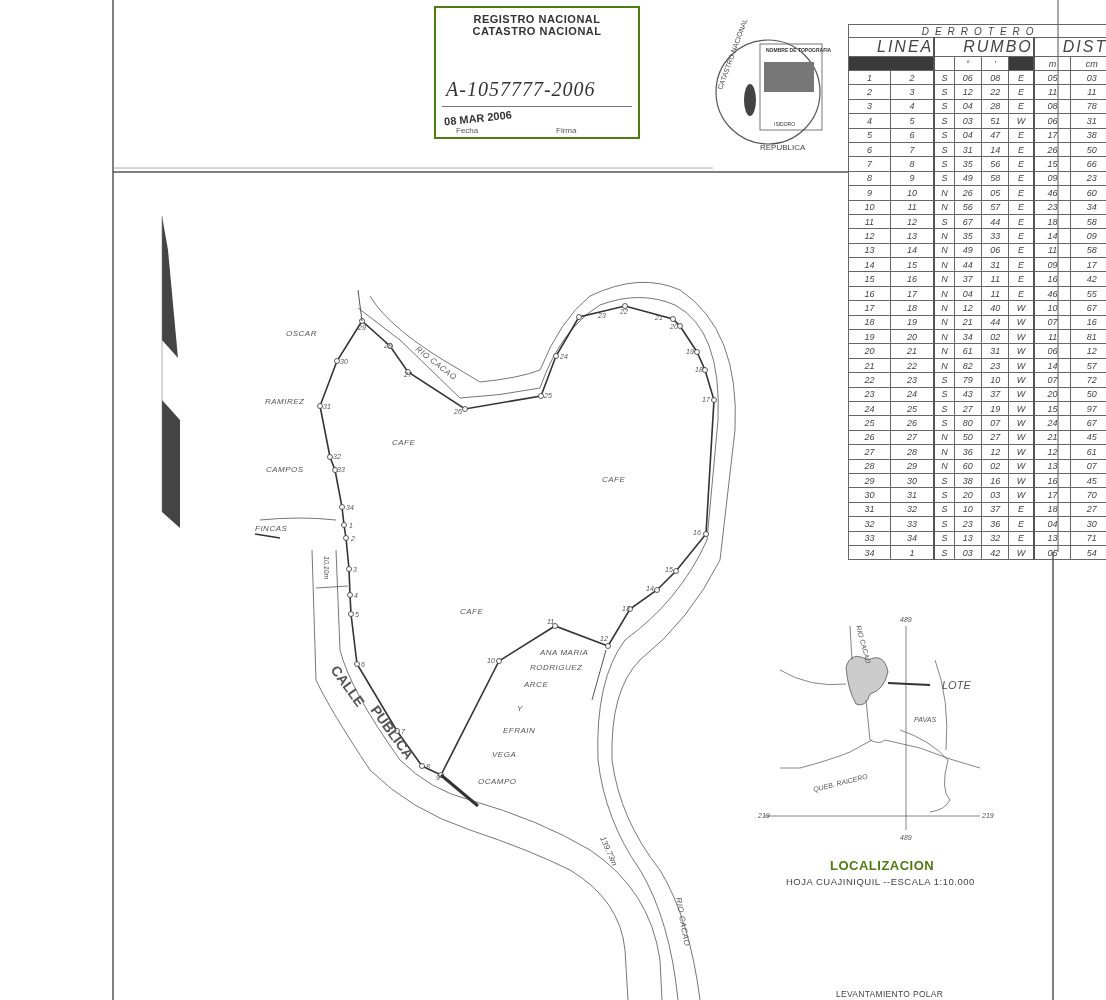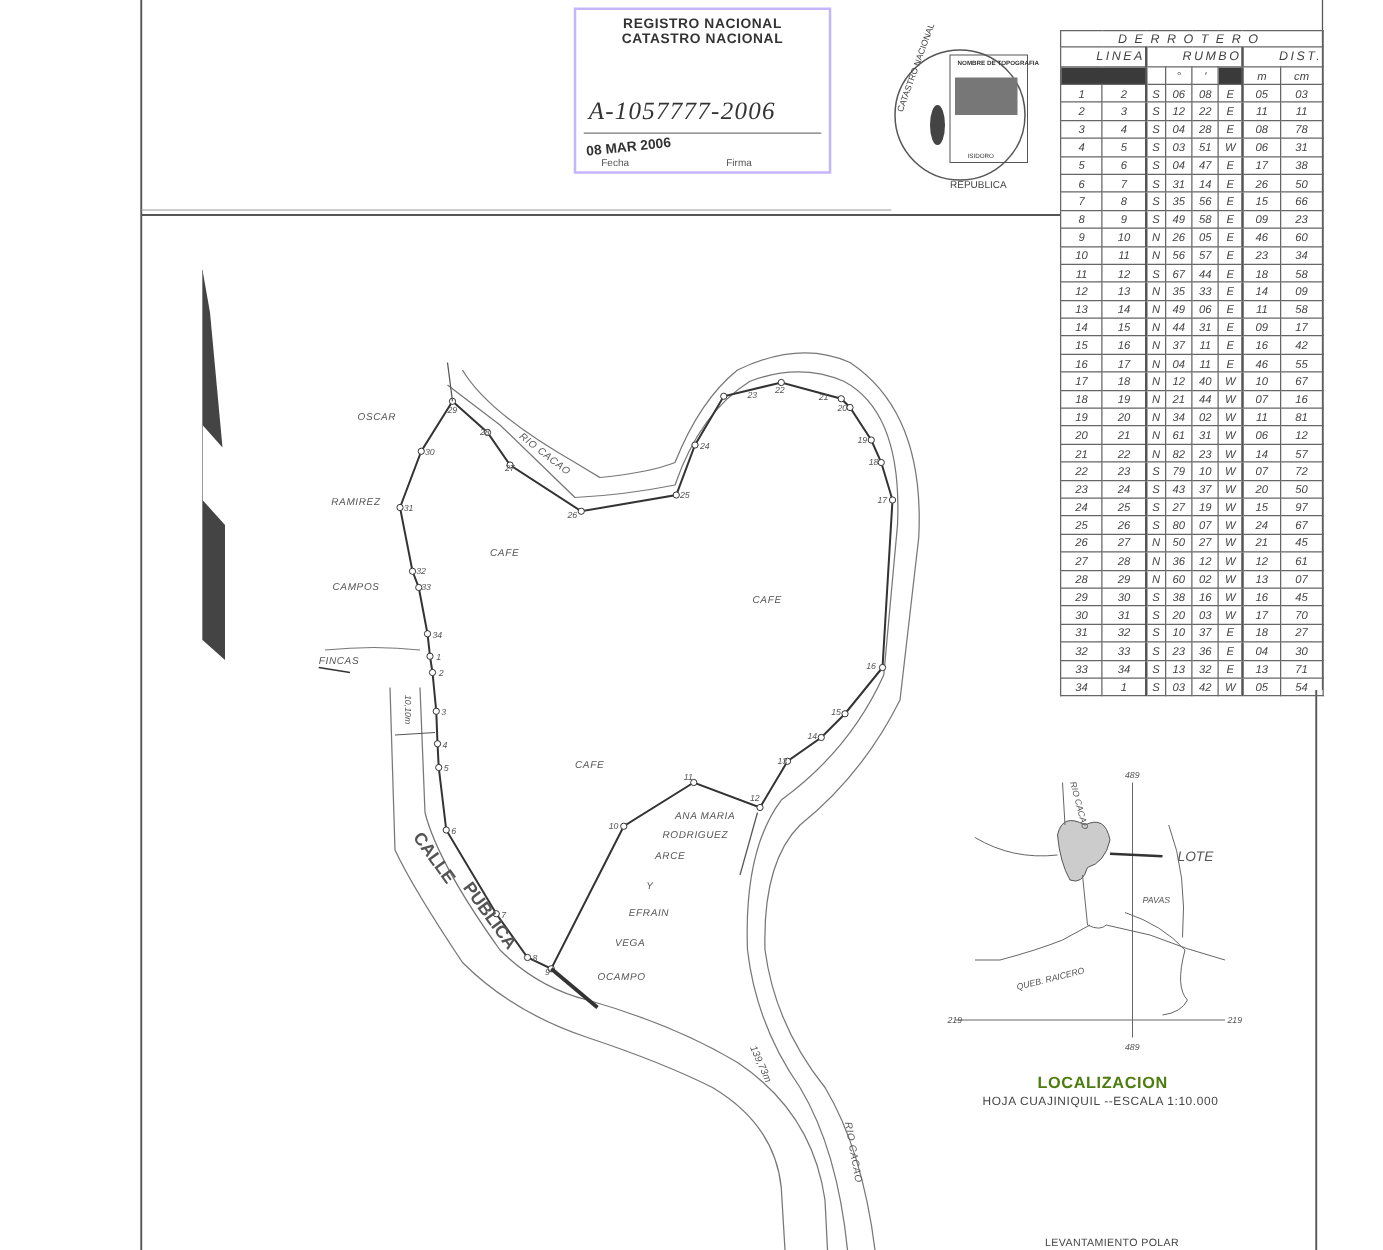--- a/index.html
+++ b/index.html
@@ -3,38 +3,38 @@
 <meta charset="utf-8">
 <style>
   html, body { margin:0; padding:0; background:#fff; }
   body { width:1106px; height:1000px; position:relative; overflow:hidden;
          font-family:"Liberation Sans", sans-serif; color:#333; }
   #plan-svg { position:absolute; left:0; top:0; width:1106px; height:1000px; }
   .lbl { font-family:"Liberation Sans", sans-serif; font-style:italic; fill:#555; }
   .owner { font-size:8px; letter-spacing:0.5px; }
   .pt { font-size:7px; }
   
-  .stamp { position:absolute; left:459px; top:6px; width:206px; height:133px;
-           border:2px solid #c4b5fd; background:#fff; box-sizing:border-box;
+  .stamp { position:absolute; left:434px; top:6px; width:206px; height:133px;
+           border:2px solid #4d7c0f; background:#fff; box-sizing:border-box;
            font-family:"Liberation Sans", sans-serif; }
   .stamp .t1, .stamp .t2 { text-align:center; font-weight:bold; font-size:11px; color:#333; letter-spacing:0.5px; }
   .stamp .t1 { margin-top:5px; }
   .stamp .body { font-size:9.5px; color:#444; padding:2px 4px; line-height:12px; }
   .stamp .number { font-family:Liberation Serif, serif; font-style:italic; font-size:20px; color:#333;
                    position:absolute; left:10px; top:70px; letter-spacing:1px; }
   .stamp .date { position:absolute; left:8px; top:104px; font-size:11px; font-weight:bold; color:#333; transform:rotate(-6deg); }
   .stamp .fecha { position:absolute; left:20px; top:118px; font-size:8px; color:#555; }
   .stamp .firma { position:absolute; left:120px; top:118px; font-size:8px; color:#555; }
   .stamp .line { position:absolute; left:6px; right:6px; height:1px; background:#777; }
   
   .derrotero { position:absolute; left:848px; top:0; width:208px; border-collapse:collapse;
                font-family:"Liberation Sans", sans-serif; font-style:italic; font-size:9px; color:#444;margin-top:24px; }
   .derrotero td, .derrotero th { border:1px solid #666; text-align:center; padding:0; height:13.4px; font-weight:normal; }
   .derrotero .title-row th { letter-spacing:6px; font-size:10px; height:12px; }
-  .derrotero .hdr th { font-size:10px; letter-spacing:2px; height:15px;padding-left:28px; }
+  .derrotero .hdr th { font-size:16px; letter-spacing:2px; height:15px;padding-left:28px; }
   .derrotero .hdr2 th { height:13px; font-size:9px; }
   .derrotero .dark { background:#3a3a3a; }
   .derrotero .thick-l { border-left:2px solid #555; }
   
   .loc-title { position:absolute; left:830px; top:858px; font-size:13px; font-weight:bold; color:#4d7c0f; letter-spacing:0.5px; }
   .loc-sub { position:absolute; left:786px; top:876px; font-size:9.5px; color:#444; letter-spacing:0.5px; }
   .levant { position:absolute; left:836px; top:989px; font-size:8.5px; color:#444; letter-spacing:0.3px; }
 </style>
 </head>
 <body>

